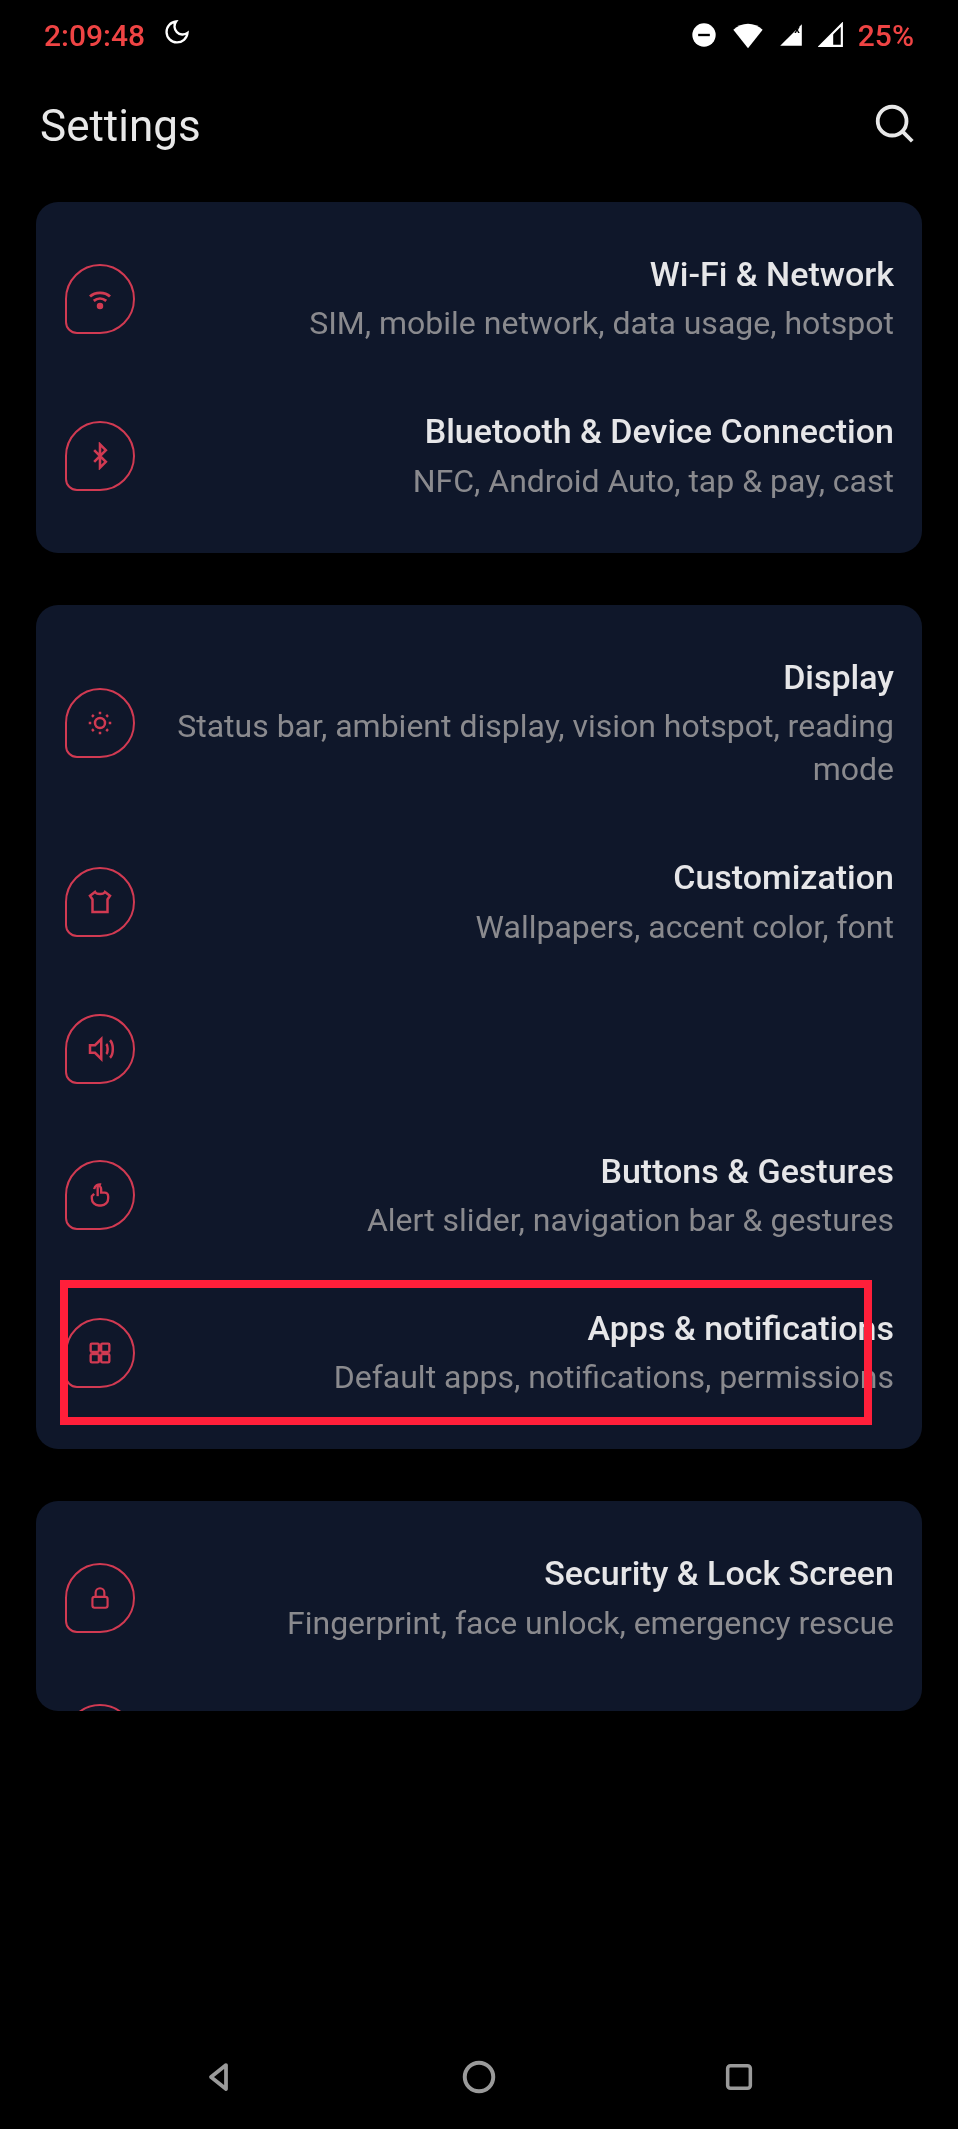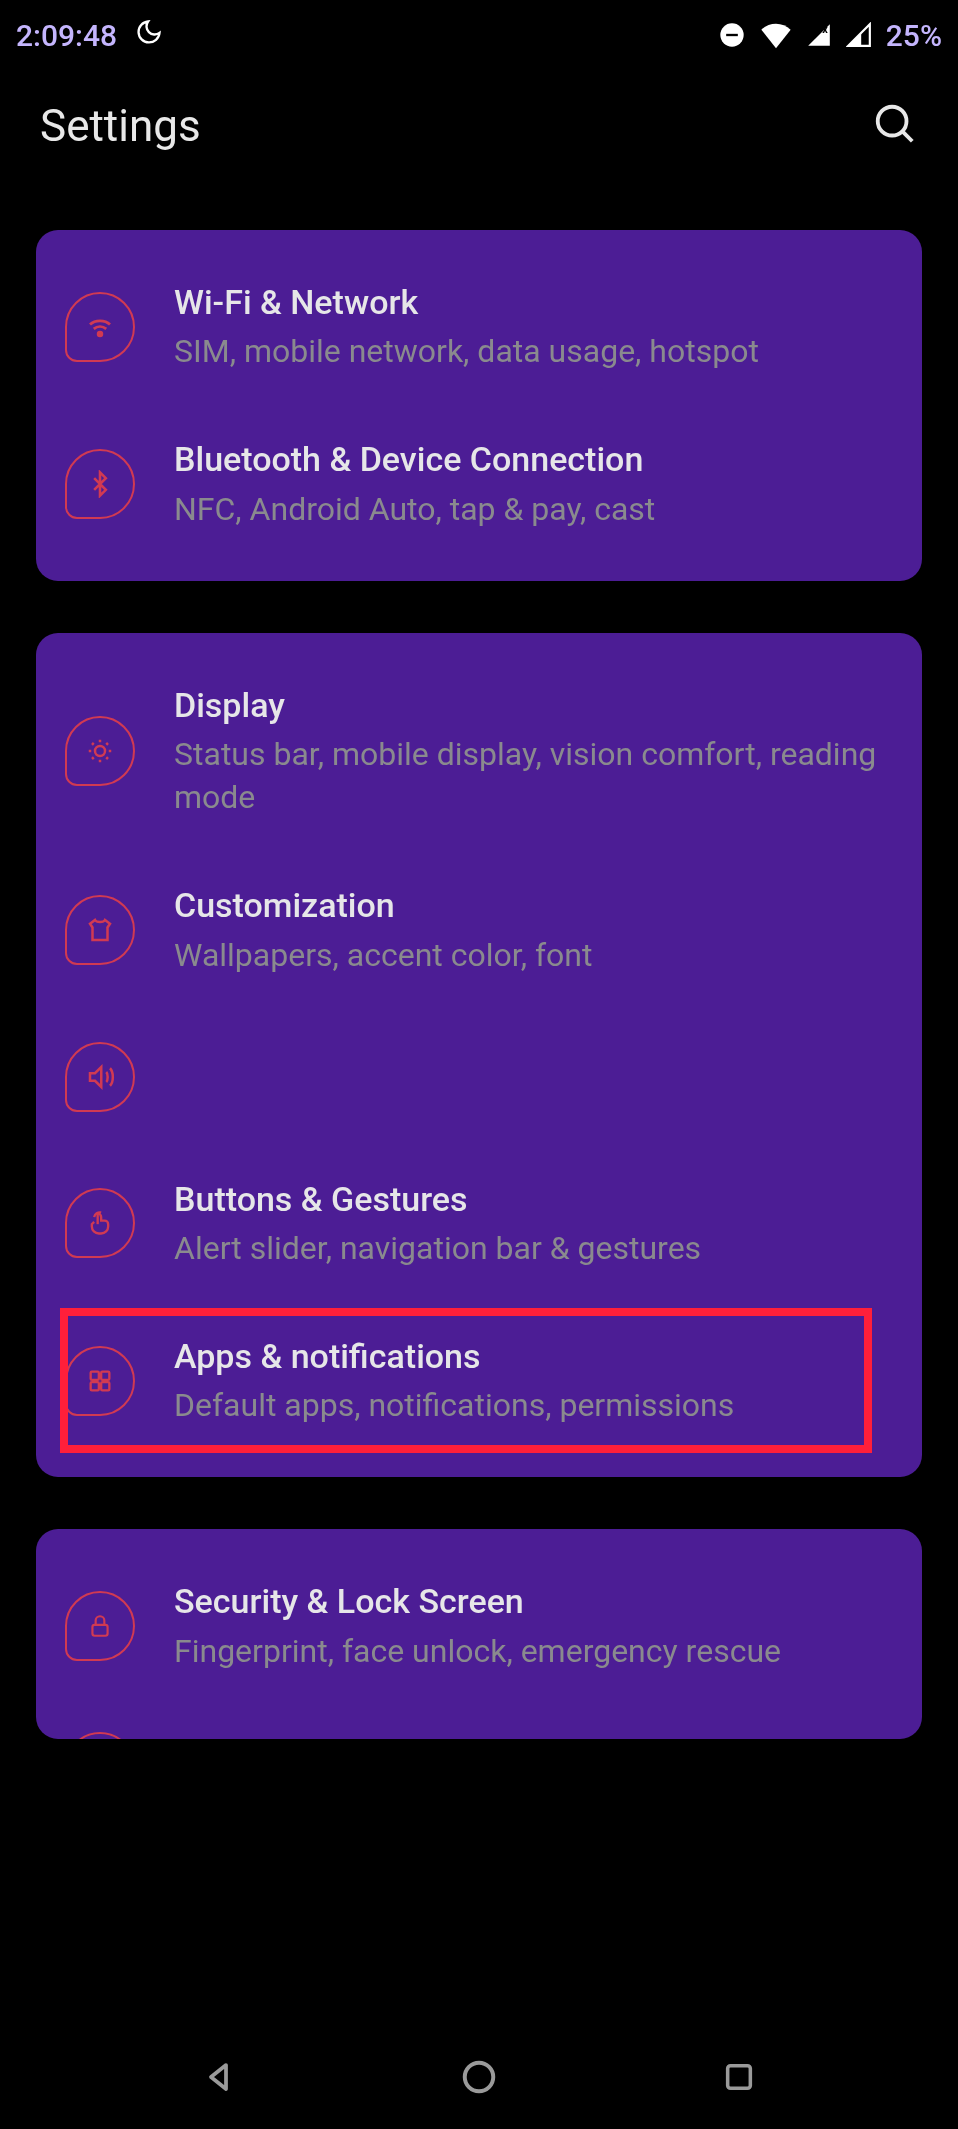--- a/index.html
+++ b/index.html
@@ -1,32 +1,32 @@
 <!DOCTYPE html>
 <html><head>
 <meta charset="utf-8">
 <style>
   * { box-sizing: border-box; margin: 0; padding: 0; }
   html, body { width: 958px; height: 2129px; background: #000; font-family: -apple-system, Roboto, "Segoe UI", sans-serif; overflow: hidden; }
   .screen { width: 958px; height: 2129px; background: #000; position: relative; }
 
   
-  .status-bar { height: 70px; display: flex; align-items: center; padding: 0 16px; color: #c4b5fd; font-size: 30px; font-weight: 500; }
+  .status-bar { height: 70px; display: flex; align-items: center; padding: 0 44px; color: #ef4444; font-size: 30px; font-weight: 500; }
   .status-left { display: flex; align-items: center; gap: 18px; }
   .status-right { margin-left: auto; display: flex; align-items: center; gap: 14px; }
   .status-right svg { display: block; }
 
   
-  .header { display: flex; align-items: center; padding: 30px 40px 78px 40px; text-decoration: underline; }
+  .header { display: flex; align-items: center; padding: 30px 40px 50px 40px; text-decoration: underline; }
   .header-title { color: #e8e8e8; font-size: 44px; font-weight: 400; }
   .header-search { margin-left: auto; color: #e8e8e8; }
 
   
   .content { padding: 0 36px; }
-  .group { background: #4c1d95; border-radius: 22px; margin-bottom: 52px; padding: 18px 0; }
+  .group { background: #0f172a; border-radius: 22px; margin-bottom: 52px; padding: 18px 0; text-align: right; }
   .item { display: flex; align-items: center; padding: 32px 28px; gap: 38px; position: relative; }
   .item-icon-wrap { width: 72px; height: 72px; flex-shrink: 0; display: flex; align-items: center; justify-content: center; }
   .bubble { width: 70px; height: 70px; border: 2.2px solid #d13a52; border-radius: 50% 50% 50% 12px; display: flex; align-items: center; justify-content: center; }
   .item-text { flex: 1; min-width: 0; }
   .item-title { color: #e6e6e8; font-size: 34px; font-weight: 500; line-height: 1.3; }
   .item-sub { color: #8a8a8e; font-size: 32px; line-height: 1.35; margin-top: 6px; }
   .highlight-box { position: absolute; left: 24px; top: 6px; right: 50px; bottom: 6px; border: 8px solid #ff1f3a; pointer-events: none; }
 
   
   .group.cut { overflow: hidden; margin-top: 12px; }
@@ -125,21 +125,21 @@
         <div class="item-icon-wrap">
             <div class="bubble">
           <svg width="30" height="30" viewBox="0 0 24 24" fill="none" stroke="#d13a52" stroke-width="2">
                 <circle cx="12" cy="12" r="4"></circle>
                 <path d="M12 3v2M12 19v2M3 12h2M19 12h2M5.6 5.6l1.4 1.4M17 17l1.4 1.4M5.6 18.4l1.4-1.4M17 7l1.4-1.4"></path>
               </svg>
         </div>
           </div>
         <div class="item-text">
           <div class="item-title">Display</div>
-          <div class="item-sub">Status bar, mobile display, vision comfort, reading mode</div>
+          <div class="item-sub">Status bar, ambient display, vision hotspot, reading mode</div>
         </div>
       </div>
       <div class="item">
         <div class="item-icon-wrap">
             <div class="bubble">
           <svg width="30" height="30" viewBox="0 0 24 24" fill="none" stroke="#d13a52" stroke-width="2">
                 <path d="M16 4 L20 7 L18 10 L18 20 L6 20 L6 10 L4 7 L8 4 C9 6 15 6 16 4 Z"></path>
               </svg>
         </div>
           </div>

